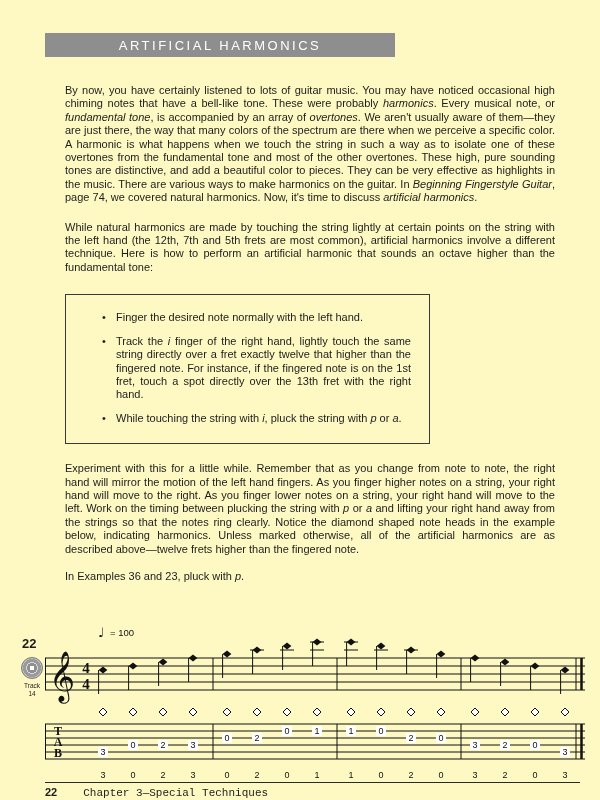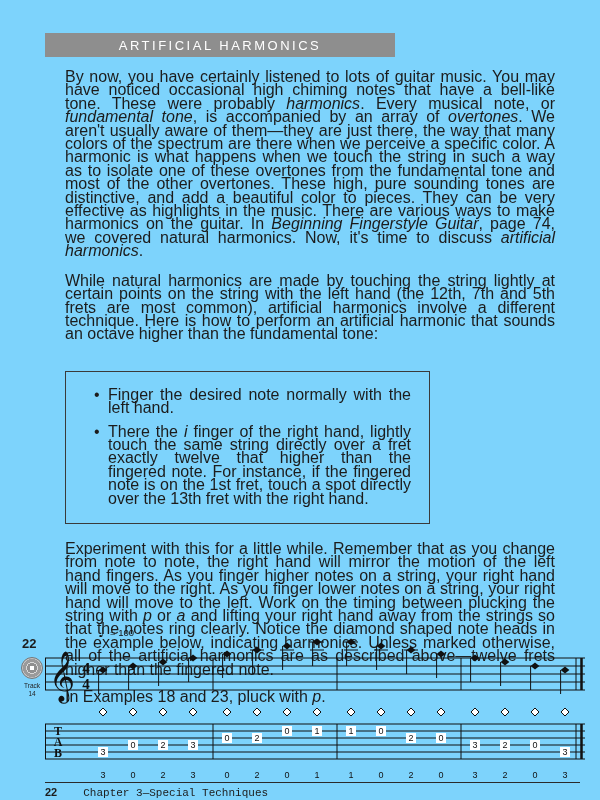--- a/index.html
+++ b/index.html
@@ -1,36 +1,36 @@
 <!DOCTYPE html>
 <html><head>
 <meta charset="utf-8">
 <style>
   html,body{margin:0;padding:0;background:#ffffff;}
   .page{
-    position:relative;width:600px;height:800px;background:#7dd3fc;
+    position:relative;width:600px;height:800px;background:#fef9c3;
     font-family:"Liberation Sans",sans-serif;color:#1c1c1c;overflow:hidden;
   }
   .header-bar{
     position:absolute;left:45px;top:33px;width:350px;height:24px;
     background:#8e8e8e;display:flex;align-items:center;justify-content:center;
   }
   .header-bar span{color:#ffffff;font-size:13px;letter-spacing:2.5px;}
   .content{
-    position:absolute;left:65px;top:70px;width:490px;
-    font-size:16px;line-height:13.4px;text-align:justify;
+    position:absolute;left:65px;top:84px;width:490px;
+    font-size:11px;line-height:13.4px;text-align:justify;
   }
   .content p{margin:0;}
   .p1{margin-bottom:16px !important;}
   .p3{margin-top:18px !important;}
   .p4{margin-top:14px !important;text-align:left !important;}
   .it{font-style:italic;}
   .tip-box{
-    border:1px solid #3a3a3a;width:365px;margin:30px 0 0 0;
-    padding:16px 18px 8px 28px;box-sizing:border-box;
+    border:1px solid #3a3a3a;width:365px;margin:20px 0 0 0;
+    padding:16px 18px 8px 36px;box-sizing:border-box;
   }
   .tip-box ul{list-style:none;margin:0;padding:0;}
   .tip-box li{position:relative;padding-left:14px;margin-bottom:10px;text-align:justify;}
   .tip-box li::before{content:"\2022";position:absolute;left:0;top:0;}
   .music-svg{position:absolute;left:45px;top:620px;}
   .ex-number{position:absolute;left:22px;top:636px;font-size:13px;font-weight:bold;}
   .cd-icon{
     position:absolute;left:21px;top:657px;width:22px;height:22px;border-radius:50%;
     background:radial-gradient(circle at 50% 50%, #ffffff 0 2.5px, #8f8f8f 2.5px 5px, #d8d8d8 5px 6px, #9a9a9a 6px 9px, #c4c4c4 9px 11px);
     border:1px solid #777;box-sizing:border-box;
@@ -53,26 +53,27 @@
     <span>ARTIFICIAL HARMONICS</span>
   </div>
 
   <div class="content">
     <p class="p1"><span>By now, you have certainly listened to lots of guitar music. You may have noticed occasional high chiming notes that have a bell-like tone. These were probably </span><span class="it">harmonics</span><span>. Every musical note, or </span><span class="it">fundamental tone</span><span>, is accompanied by an array of </span><span class="it">overtones</span><span>. We aren't usually aware of them—they are just there, the way that many colors of the spectrum are there when we perceive a specific color. A harmonic is what happens when we touch the string in such a way as to isolate one of these overtones from the fundamental tone and most of the other overtones. These high, pure sounding tones are distinctive, and add a beautiful color to pieces. They can be very effective as highlights in the music. There are various ways to make harmonics on the guitar. In </span><span class="it">Beginning Fingerstyle Guitar</span><span>, page 74, we covered natural harmonics. Now, it's time to discuss </span><span class="it">artificial harmonics</span><span>.</span></p>
     <p class="p2"><span>While natural harmonics are made by touching the string lightly at certain points on the string with the left hand (the 12th, 7th and 5th frets are most common), artificial harmonics involve a different technique.  Here is how to perform an artificial harmonic that sounds an octave higher than the fundamental tone:</span></p>
 
     <div class="tip-box">
       <ul>
         <li><span>Finger the desired note normally with the left hand.</span></li>
-        <li><span>There the </span><span class="it">i</span><span> finger of the right hand, lightly touch the same string directly over a fret exactly twelve that higher than the fingered note. For instance, if the fingered note is on the 1st fret, touch a spot directly over the 13th fret with the right hand.</span></li>
+        <li><span>Track the </span><span class="it">i</span><span> finger of the right hand, lightly touch the same string directly over a fret exactly twelve that higher than the fingered note. For instance, if the fingered note is on the 1st fret, touch a spot directly over the 13th fret with the right hand.</span></li>
+        <li><span>While touching the string with </span><span class="it">i</span><span>, pluck the string with </span><span class="it">p</span><span> or </span><span class="it">a</span><span>.</span></li>
       </ul>
     </div>
 
     <p class="p3"><span>Experiment with this for a little while.  Remember that as you change from note to note, the right hand will mirror the motion of the left hand fingers.  As you finger higher notes on a string, your right hand will move to the right. As you finger lower notes on a string, your right hand will move to the left. Work on the timing between plucking the string with </span><span class="it">p</span><span> or </span><span class="it">a</span><span> and lifting your right hand away from the strings so that the notes ring clearly. Notice the diamond shaped note heads in the example below, indicating harmonics.  Unless marked otherwise, all of the artificial harmonics are as described above—twelve frets higher than the fingered note.</span></p>
-    <p class="p4"><span>In Examples 18 and 23, pluck with </span><span class="it">p</span><span>.</span></p>
+    <p class="p4"><span>In Examples 36 and 23, pluck with </span><span class="it">p</span><span>.</span></p>
   </div>
 
   <div class="ex-number">22</div>
   <div class="cd-icon"></div>
   <div class="track-label">
     <div>Track</div>
     <div>14</div>
   </div>
 
   <svg class="music-svg" width="540" height="164" viewBox="0 0 540 164">

